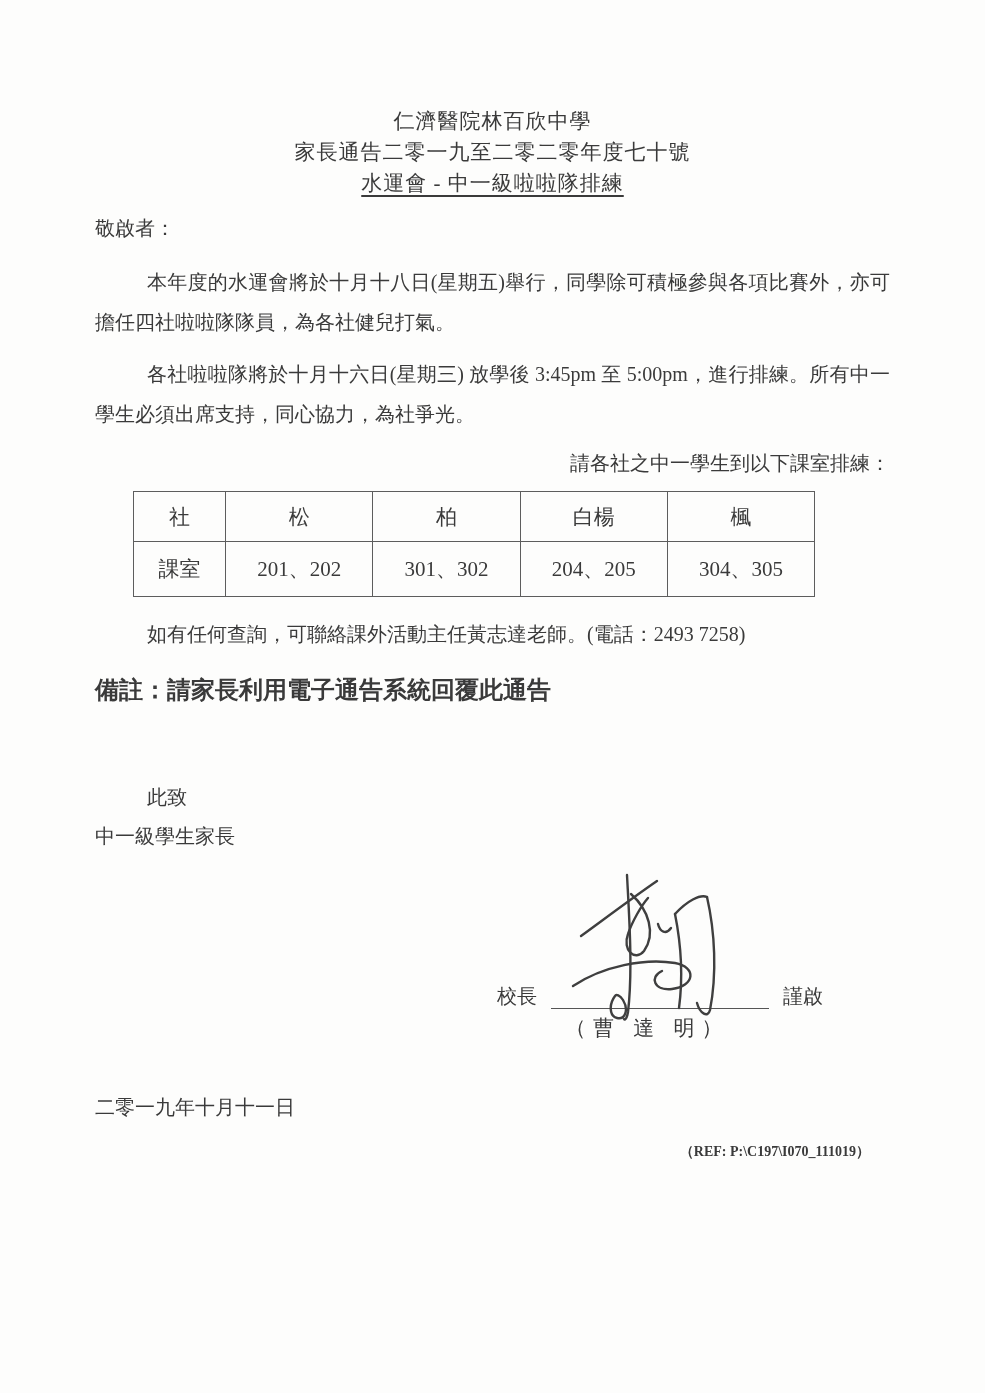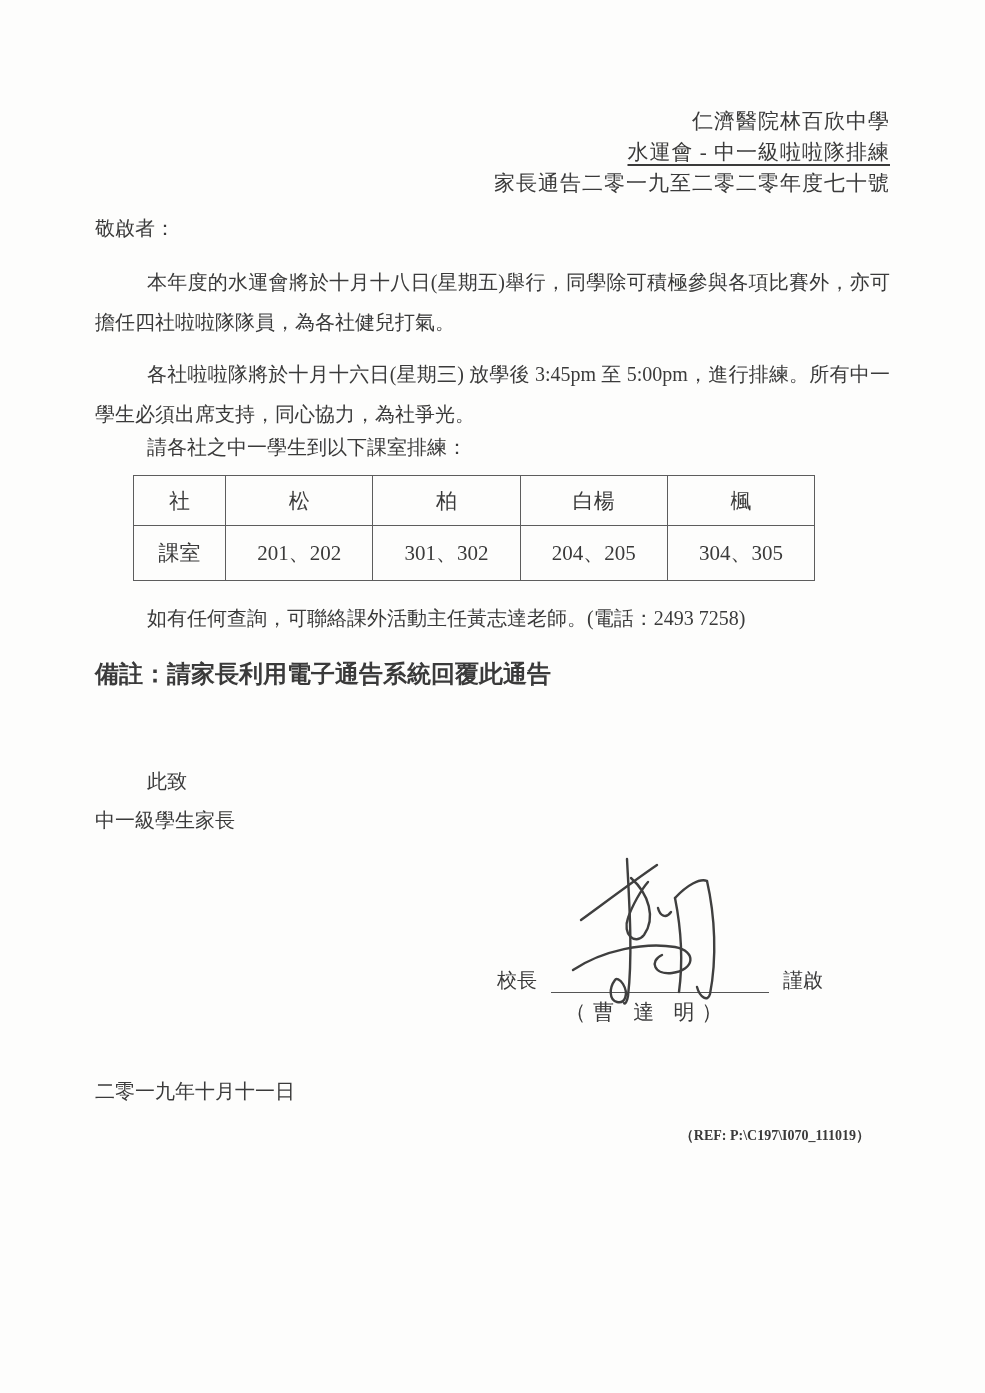--- a/index.html
+++ b/index.html
@@ -8,27 +8,27 @@
     width:985px;height:1393px;
     margin:0 auto;
     background:#fdfdfc;
     color:#3a3a3a;
     font-family:"Liberation Serif","DejaVu Serif",serif;
     font-size:20px;
     overflow:hidden;
     box-sizing:border-box;
     padding:106px 95px 0 95px;
   }
-  .center{text-align:right;}
+  .center{text-align:center;}
   .title-line{font-size:21px;line-height:31px;letter-spacing:1px;}
   .underlined{text-decoration:underline;text-underline-offset:5px;}
   .salutation{margin-top:16px;}
   .para{margin-top:20px;line-height:40px;text-indent:52px;text-align:justify;}
   .para2{margin-top:12px;}
-  .indent-line{padding-left:52px;}
+  .indent-line{margin-top:16px;padding-left:52px;text-align:right;}
   table.rooms{
     margin:14px 0 0 38px;
     border-collapse:collapse;
     width:682px;
     table-layout:fixed;
   }
   table.rooms th, table.rooms td{
     border:1.6px solid #5d5d5d;
     text-align:center;
     font-weight:400;
@@ -57,22 +57,22 @@
   .sig-name{position:absolute;left:470px;top:32px;letter-spacing:7px;font-size:21px;}
   .date-line{margin-top:66px;}
   .ref-line{margin-top:22px;text-align:right;padding-right:20px;font-size:14px;font-weight:bold;}
 </style>
 </head>
 <body>
 
 <div class="page">
 
   <div class="center title-line">仁濟醫院林百欣中學</div>
+  <div class="center title-line">家長通告二零一九至二零二零年度七十號</div>
   <div class="center title-line"><span class="underlined">水運會 - 中一級啦啦隊排練</span></div>
-  <div class="center title-line">家長通告二零一九至二零二零年度七十號</div>
 
   <div class="salutation">敬啟者：</div>
 
   <div class="para">本年度的水運會將於十月十八日(星期五)舉行，同學除可積極參與各項比賽外，亦可擔任四社啦啦隊隊員，為各社健兒打氣。</div>
 
   <div class="para para2">各社啦啦隊將於十月十六日(星期三) 放學後 3:45pm 至 5:00pm，進行排練。所有中一學生必須出席支持，同心協力，為社爭光。</div>
 
   <div class="indent-line">請各社之中一學生到以下課室排練：</div>
 
   <table class="rooms">

